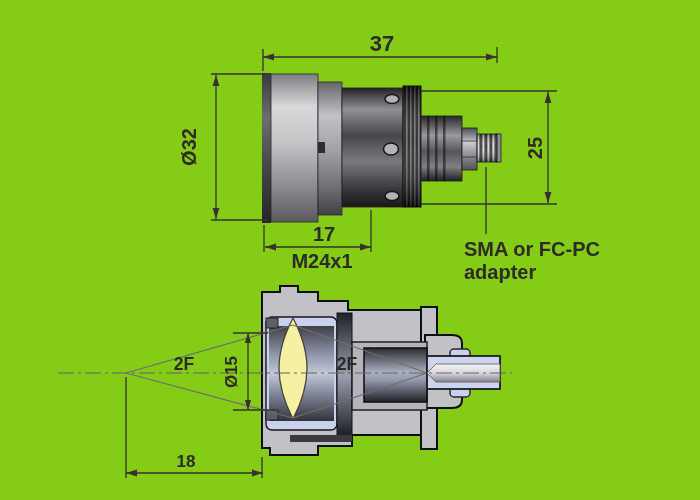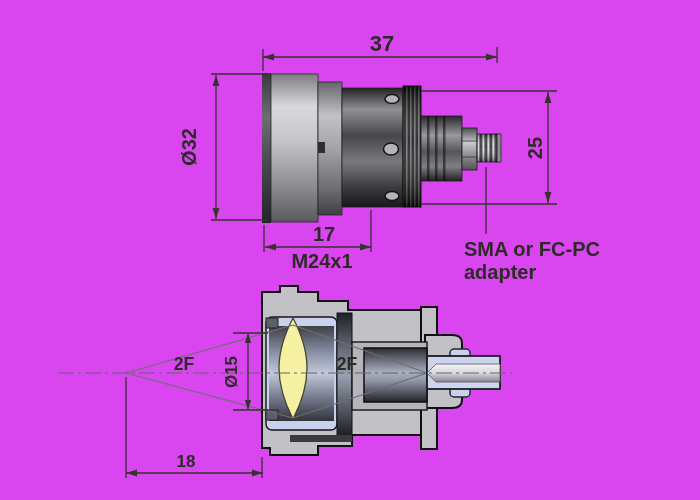--- a/index.html
+++ b/index.html
@@ -1,16 +1,16 @@
 <!DOCTYPE html>
 <html><head>
 <meta charset="utf-8">
 <style>
   html,body{margin:0;padding:0;background:#ffffff;}
-  .stage{width:700px;height:500px;position:relative;background:#d946ef;overflow:hidden;
+  .stage{width:700px;height:500px;position:relative;background:#84cc16;overflow:hidden;
          font-family:"Liberation Sans", sans-serif;}
   svg{display:block;}
   text{font-family:"Liberation Sans","DejaVu Sans",sans-serif;font-weight:bold;fill:#2e2a28;}
   .dimline{stroke:#37322f;stroke-width:1.3;fill:none;}
   .arrow{fill:#37322f;stroke:none;}
   .outline{stroke:#0f0f12;stroke-width:2;stroke-linejoin:miter;}
   .thin{stroke:#141418;stroke-width:1.4;}
 </style>
 </head>
 <body>

